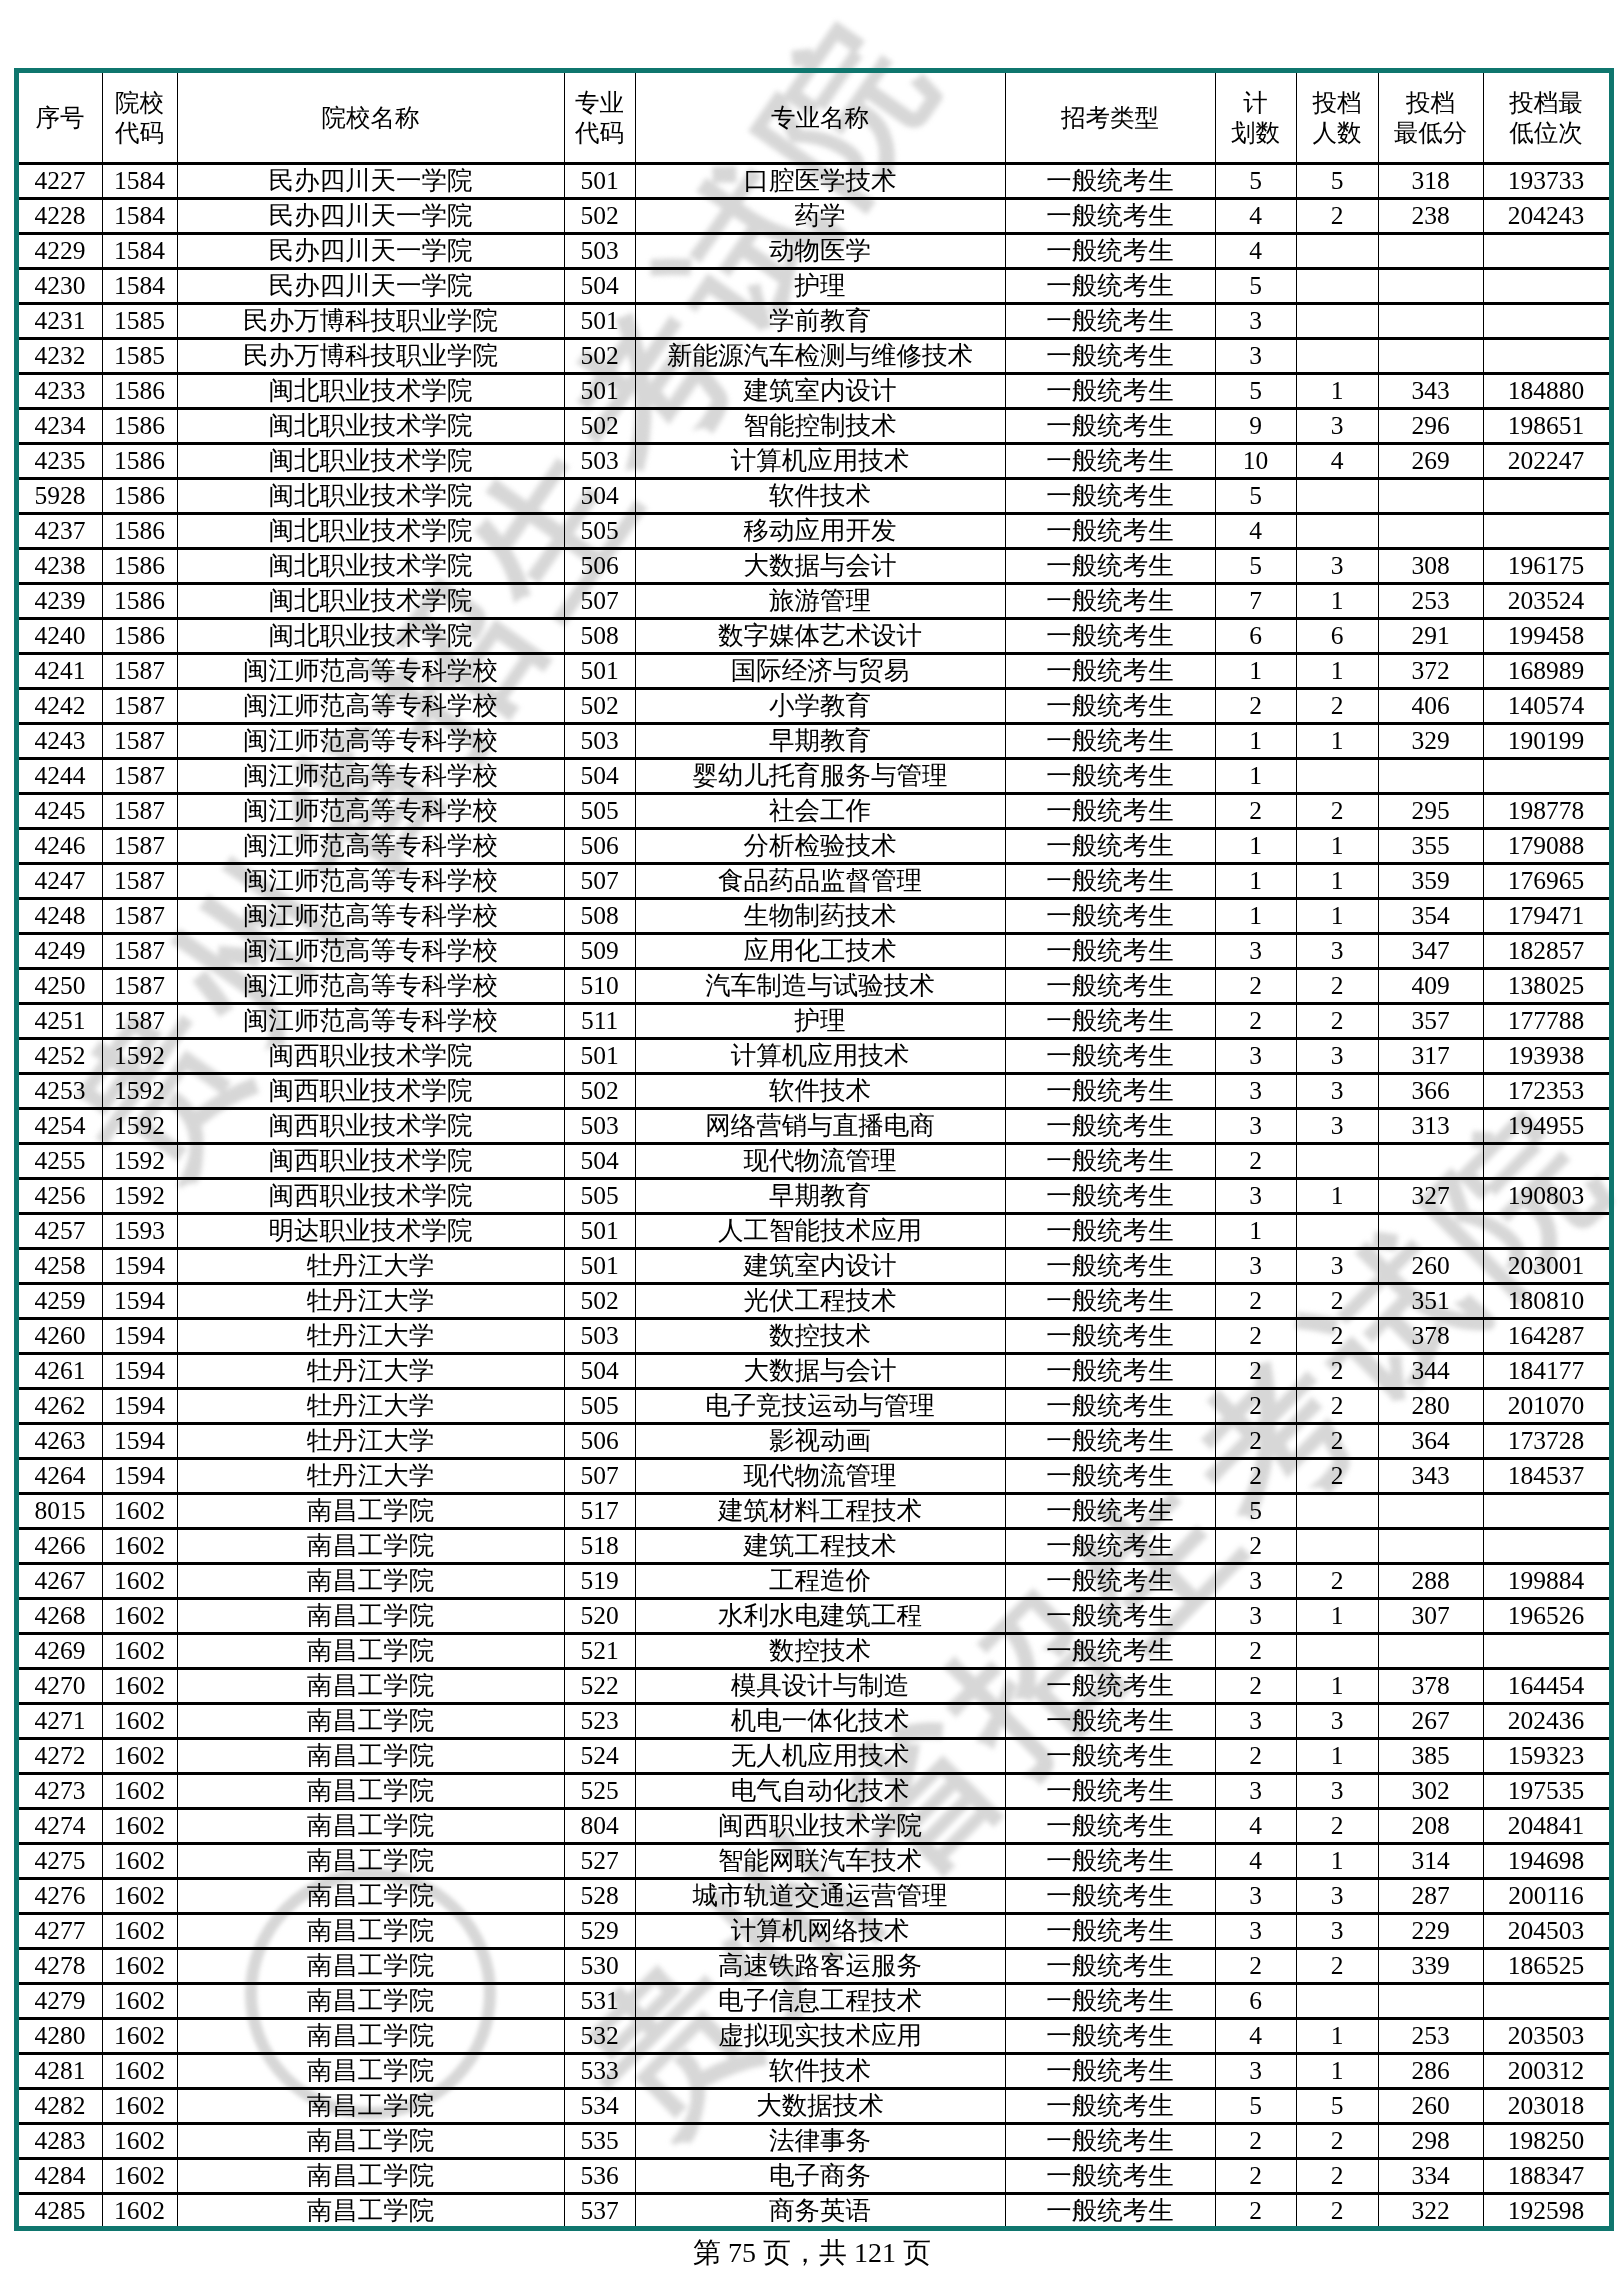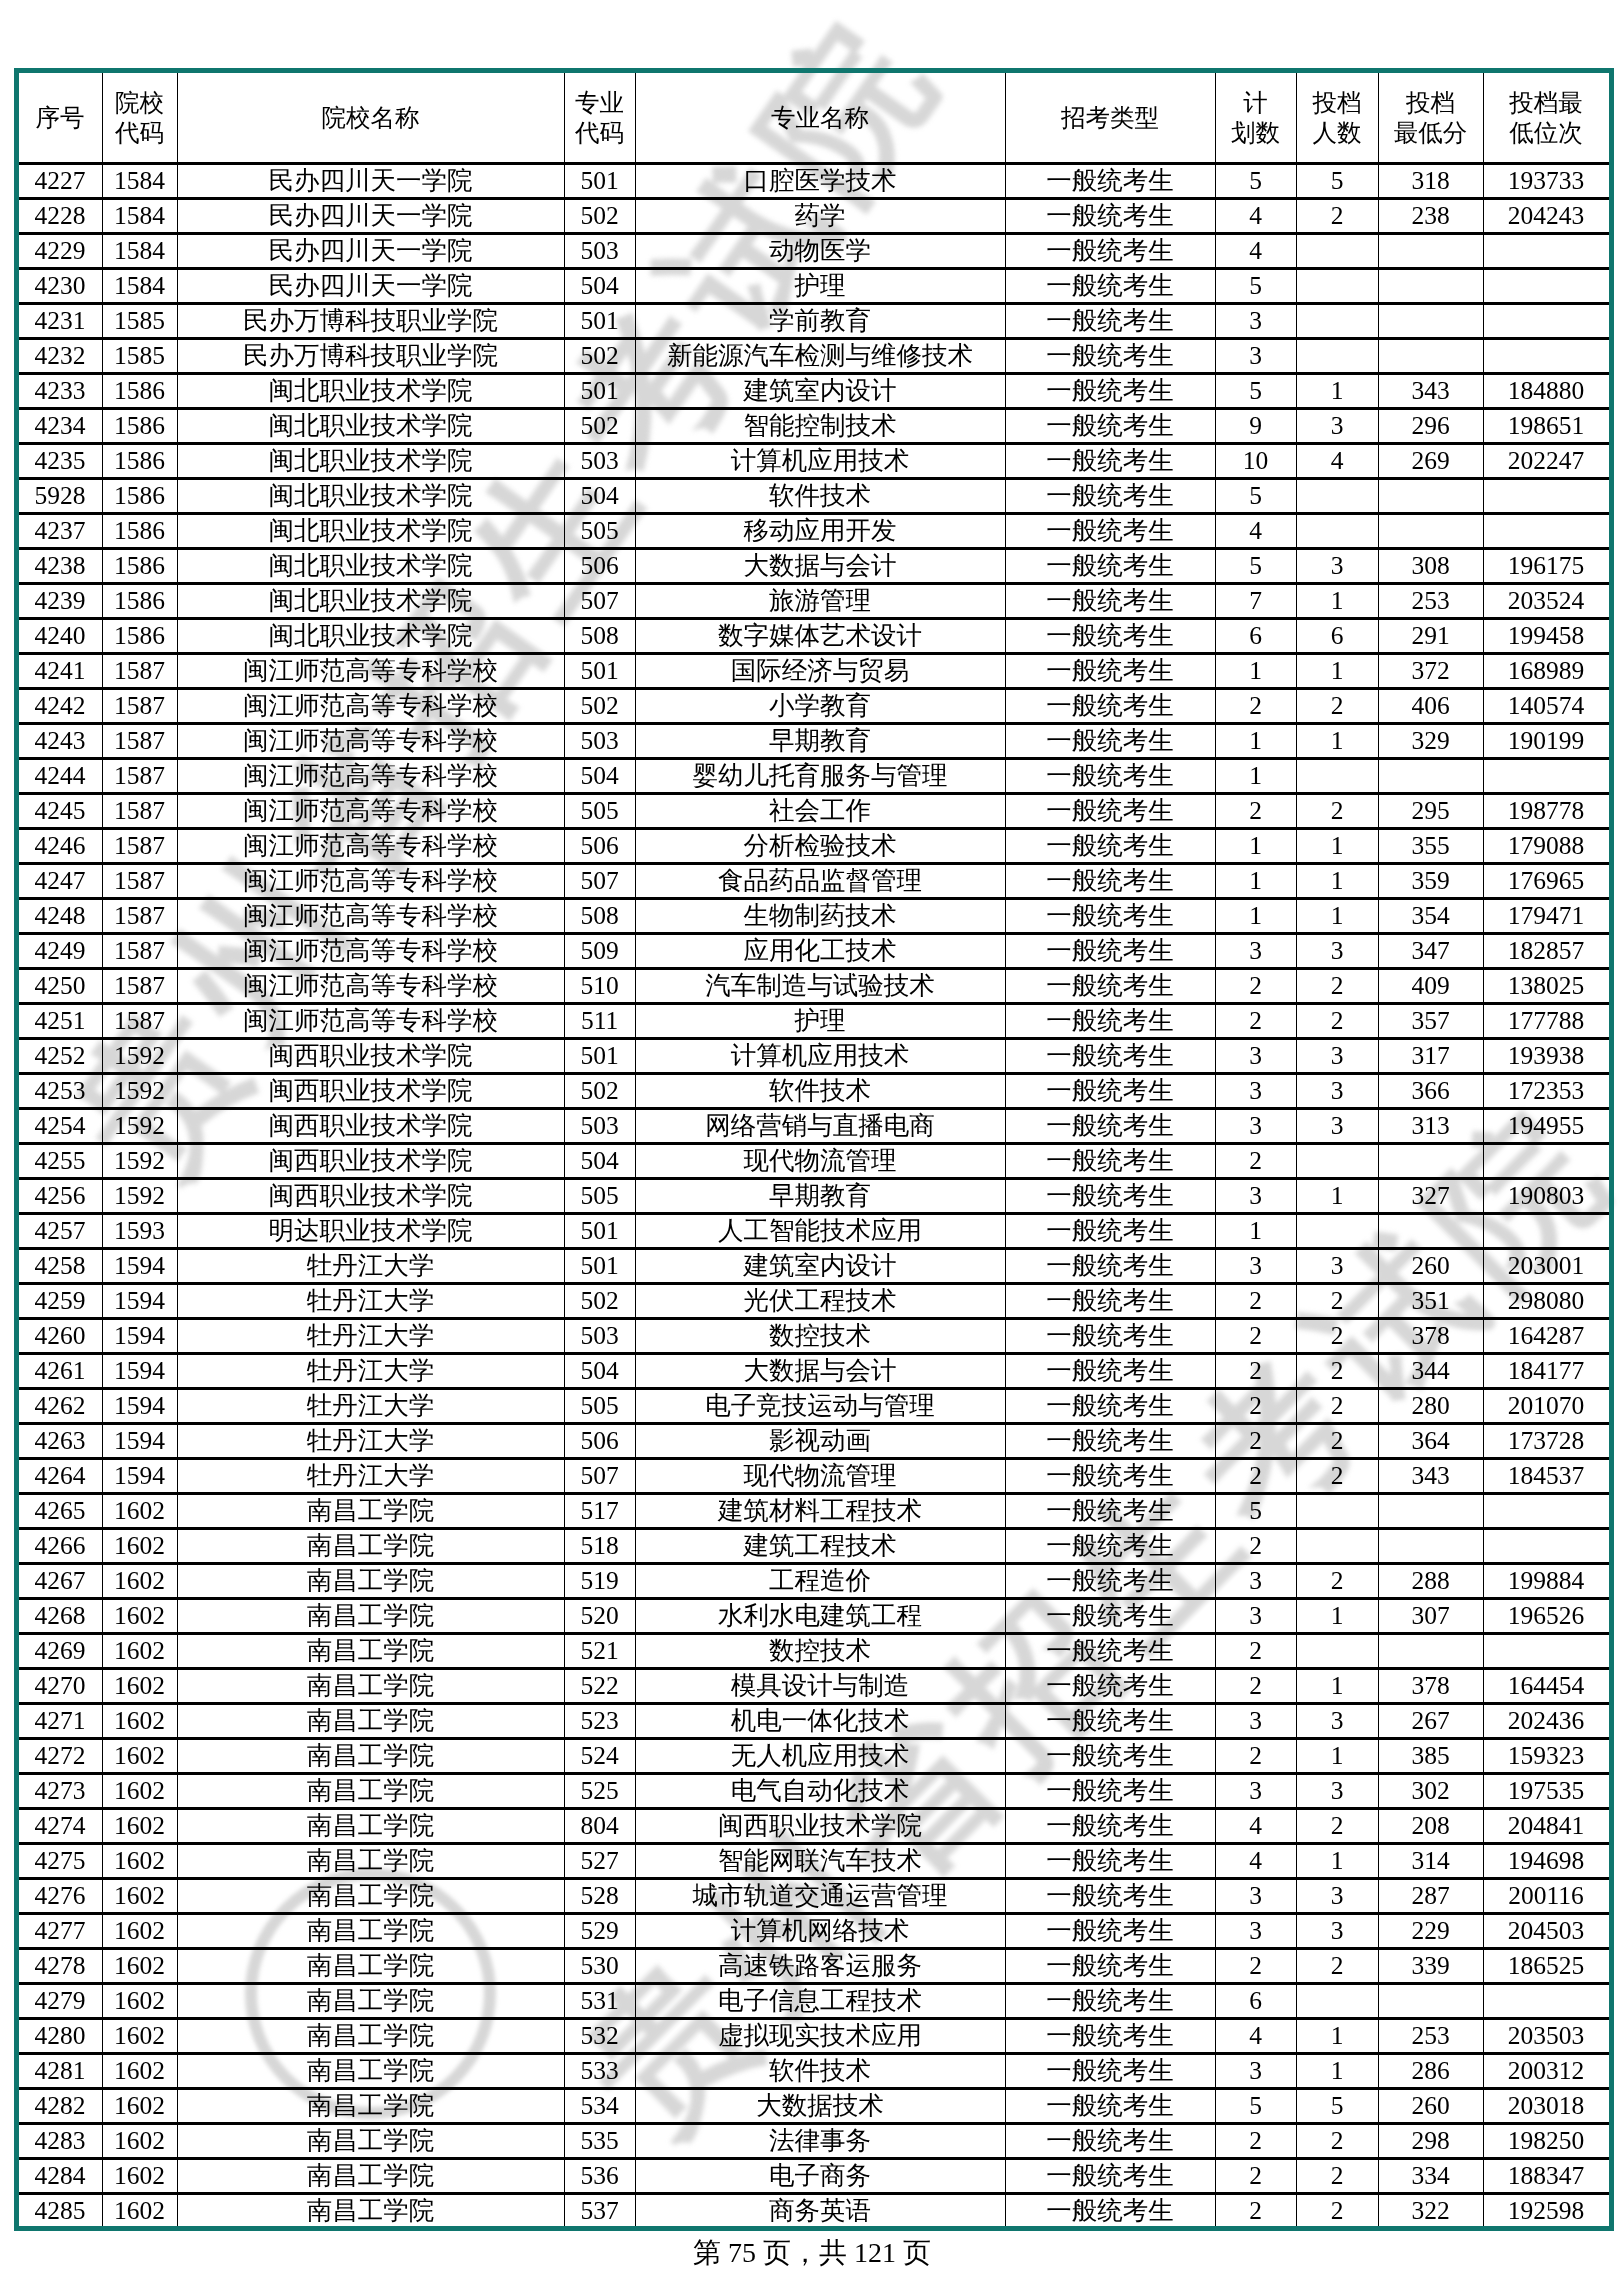--- a/index.html
+++ b/index.html
@@ -506,21 +506,21 @@
         <tr>
     <td>4259</td>
     <td>1594</td>
     <td>牡丹江大学</td>
     <td>502</td>
     <td>光伏工程技术</td>
     <td>一般统考生</td>
     <td>2</td>
     <td>2</td>
     <td>351</td>
-    <td>298080</td>
+    <td>180810</td>
   </tr>
         <tr>
     <td>4260</td>
     <td>1594</td>
     <td>牡丹江大学</td>
     <td>503</td>
     <td>数控技术</td>
     <td>一般统考生</td>
     <td>2</td>
     <td>2</td>
@@ -569,21 +569,21 @@
     <td>牡丹江大学</td>
     <td>507</td>
     <td>现代物流管理</td>
     <td>一般统考生</td>
     <td>2</td>
     <td>2</td>
     <td>343</td>
     <td>184537</td>
   </tr>
         <tr>
-    <td>4265</td>
+    <td>8015</td>
     <td>1602</td>
     <td>南昌工学院</td>
     <td>517</td>
     <td>建筑材料工程技术</td>
     <td>一般统考生</td>
     <td>5</td>
     <td></td>
     <td></td>
     <td></td>
   </tr>

